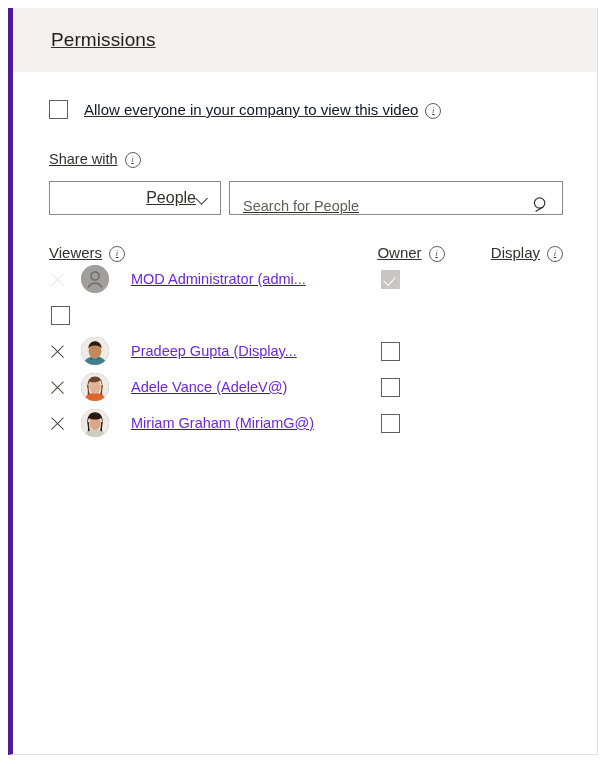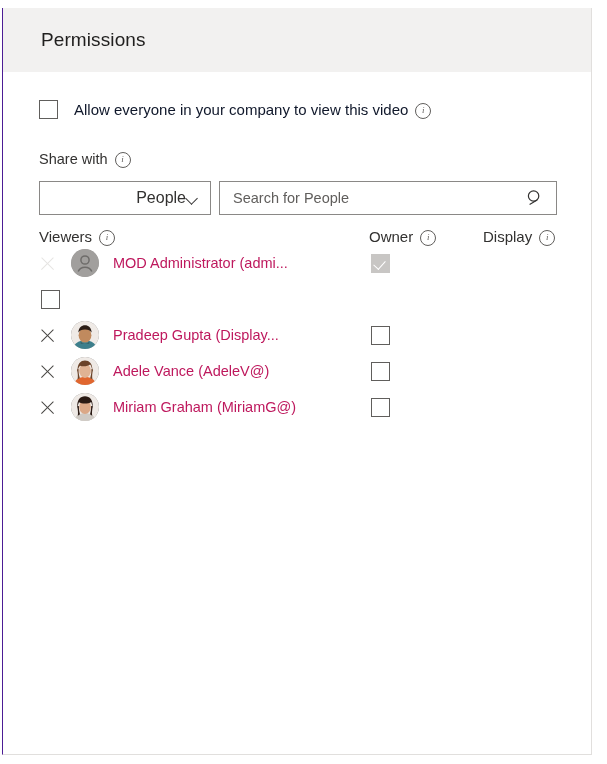--- a/index.html
+++ b/index.html
@@ -11,29 +11,30 @@
     width: 607px;
     height: 764px;
     overflow: hidden;
     font-family: "Liberation Sans", sans-serif;
     color: #323130;
     -webkit-font-smoothing: antialiased;
   }
 
   #panel {
     position: absolute;
-    left: 2px;
+    left: 8px;
     top: 8px;
     width: 590px;
     height: 747px;
     box-sizing: border-box;
     background: #ffffff;
     border: 1px solid #e1dfdd;
     border-top: none;
-    border-left: 1px solid #4c1d95;
+    border-left: 5px solid #4c1d95;
+    text-decoration: underline;
   }
 
   
   #panel-header {
     height: 64px;
     background: #f2f1f0;
     display: flex;
     align-items: center;
     padding-left: 38px;
     box-sizing: border-box;
@@ -150,40 +151,40 @@
     border: solid #323130;
     border-width: 0 1.4px 1.4px 0;
     transform: rotate(45deg);
   }
   .searchbox {
     flex: 1 1 auto;
     margin-left: 8px;
     border: 1px solid #8a8886;
     box-sizing: border-box;
     display: flex;
-    align-items: center;
+    align-items: flex-end;
     justify-content: space-between;
     padding: 0 12px 0 13px;
     background: #ffffff;
   }
   .searchbox .ph {
     font-size: 14.5px;
     color: #605e5c;
   }
   .search-icon {
     width: 18px;
     height: 18px;
     flex: 0 0 auto;
   }
 
   
   .tbl-head {
     display: flex;
     align-items: center;
-    margin-top: 13px;
+    margin-top: 29px;
     font-size: 15px;
     color: #323130;
   }
   .col-viewers { width: 330px; display: flex; align-items: center; }
   .col-owner   { width: 114px; display: flex; align-items: center; }
   .col-display { flex: 1 1 auto; display: flex; align-items: center; }
 
   .row {
     display: flex;
     align-items: center;
@@ -224,23 +225,23 @@
     border-radius: 50%;
     margin-left: 15px;
     flex: 0 0 auto;
     overflow: hidden;
     position: relative;
     background: #a19f9d;
   }
   .avatar svg { display: block; }
 
   .viewer-name {
-    margin-left: 14px;
+    margin-left: 22px;
     font-size: 14.5px;
-    color: #be185d;
+    color: #6d28d9;
     white-space: nowrap;
     overflow: hidden;
     text-align: right;
   }
 
   .owner-cell .cbox { margin-left: 2px; }
 </style>
 </head>
 <body>
 

